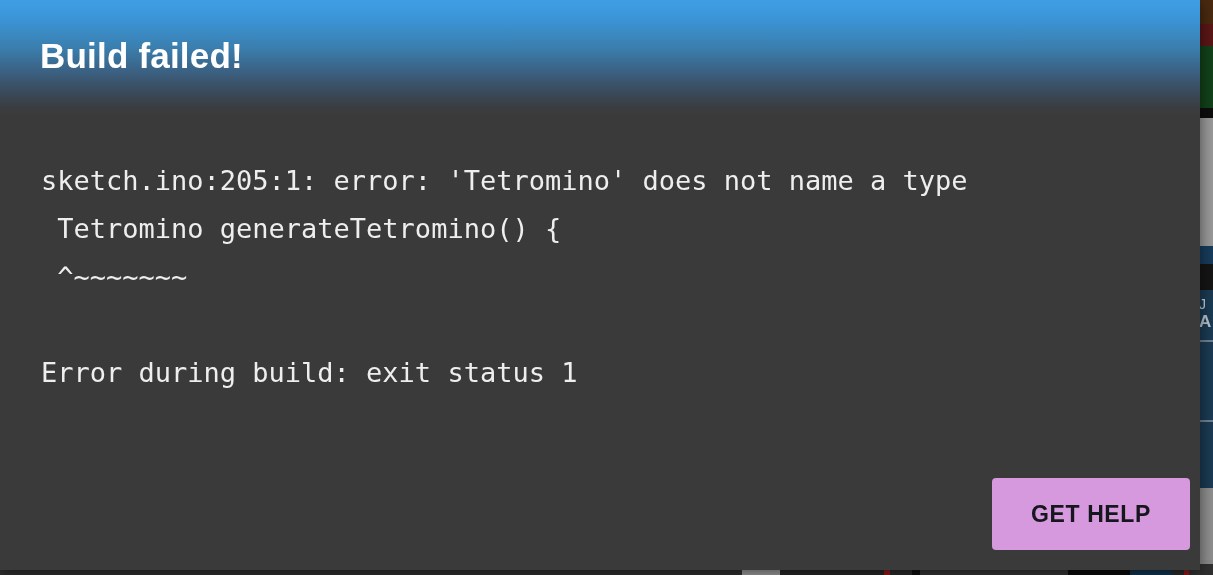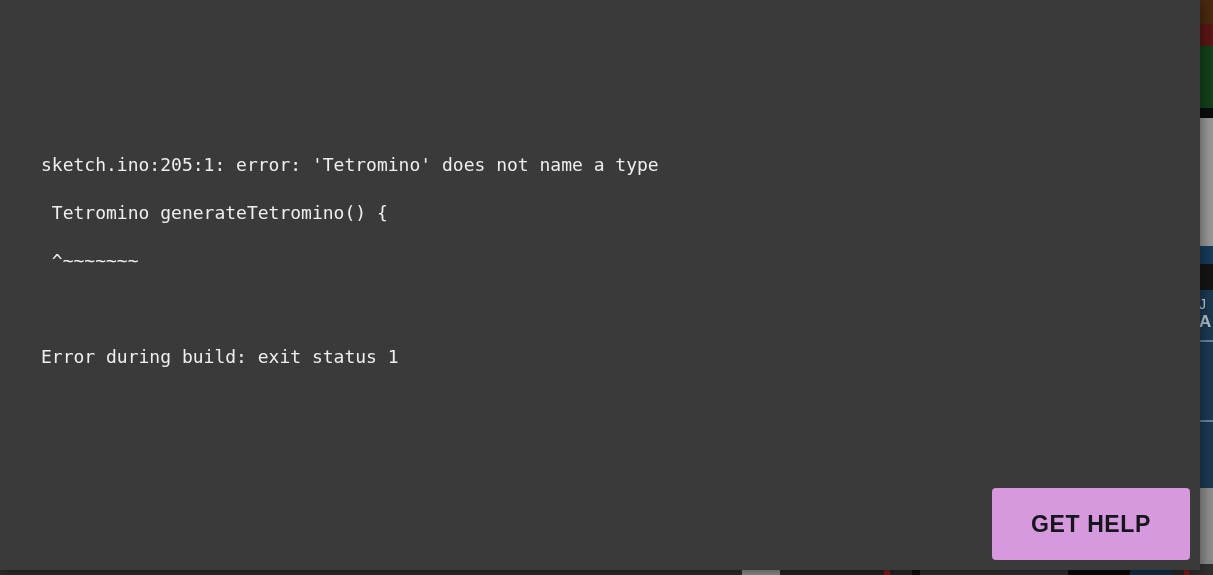--- a/index.html
+++ b/index.html
@@ -117,38 +117,39 @@
     position: absolute;
     left: 0;
     top: 115px;
     width: 100%;
     height: 455px;
     background: #3a3a3a;
   }
   #error-log {
     position: absolute;
     left: 41px;
-    top: 26px;
+    top: 42px;
     right: 24px;
     margin: 0;
     color: #eeeeee;
     font-family: "DejaVu Sans Mono", "Liberation Mono", monospace;
-    font-size: 18px;
+    font-size: 27px;
     line-height: 48px;
     white-space: pre;
     overflow: hidden;
   }
   #dialog-actions {
     position: absolute;
     right: 10px;
     bottom: 0px;
     height: 92px;
     display: flex;
     align-items: center;
     gap: 18px;
+    flex-direction: column;
   }
   .dlg-button {
     border: none;
     outline: none;
     border-radius: 4px;
     font-family: "Liberation Sans", sans-serif;
     font-size: 23px;
     font-weight: bold;
     letter-spacing: 0.6px;
     cursor: pointer;
@@ -207,20 +208,23 @@
         <div class="bb-seg" style="left: 1068px; width: 62px; background: rgb(10, 10, 10);"></div>
         <div class="bb-seg" style="left: 1130px; width: 42px; background: rgb(18, 51, 77);"></div>
         <div class="bb-seg" style="left: 1172px; width: 12px; background: rgb(42, 42, 42);"></div>
         <div class="bb-seg" style="left: 1184px; width: 5px; background: rgb(143, 27, 27);"></div>
         <div class="bb-seg" style="left: 1189px; width: 24px; background: rgb(48, 48, 48);"></div>
       </div>
   </div>
 
   <div id="build-failed-dialog">
 
+    <div id="dialog-header">
+      <div id="dialog-title">Build failed!</div>
+    </div>
 
     <div id="dialog-body">
       <pre id="error-log">sketch.ino:205:1: error: 'Tetromino' does not name a type
  Tetromino generateTetromino() {
  ^~~~~~~~
 
 Error during build: exit status 1</pre>
 
       <div id="dialog-actions">
         <button class="dlg-button" id="get-help-button">GET HELP</button>

